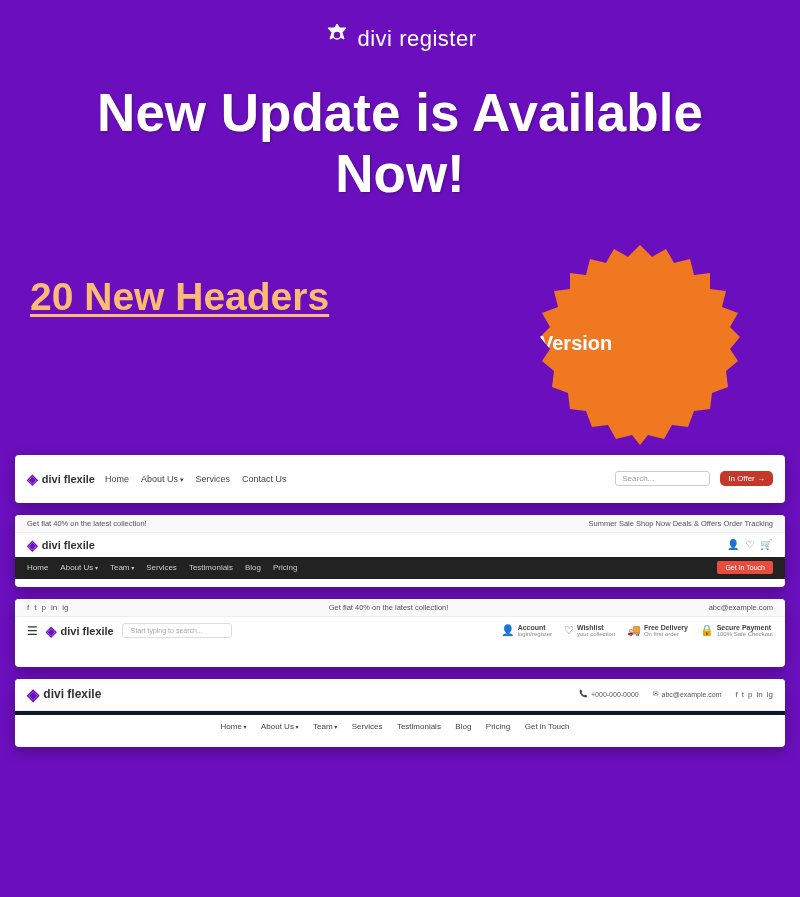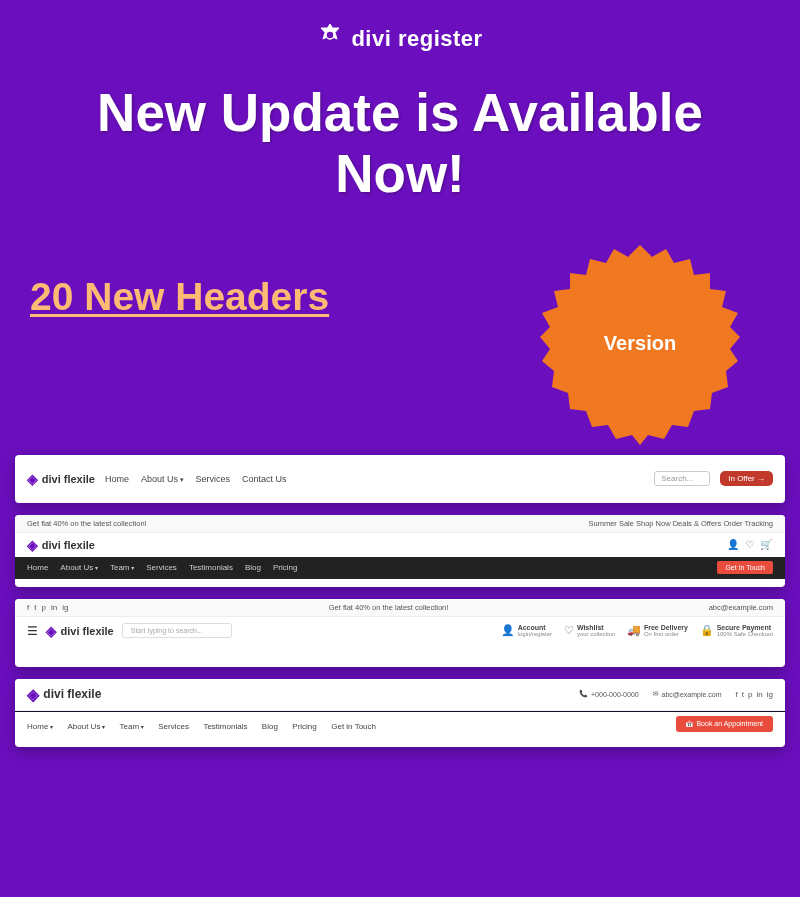--- a/index.html
+++ b/index.html
@@ -25,21 +25,21 @@
       color: white;
       font-size: 26px;
     }
     .top-logo-text {
       color: white;
       font-size: 22px;
       font-weight: 400;
       letter-spacing: 0.5px;
     }
     .top-logo-text span {
-      font-weight: 700;
+      font-weight: 400;
       text-align: center;
     }
 
     
     .main-headline {
       text-align: center;
       padding: 18px 40px 10px;
     }
     .main-headline h1 {
       color: white;
@@ -73,21 +73,21 @@
       height: 200px;
       flex-shrink: 0;
     }
     .starburst {
       width: 200px;
       height: 200px;
       background: #F07820;
       position: relative;
       display: flex;
       flex-direction: column;
-      align-items: center;
+      align-items: flex-start;
       justify-content: center;
       clip-path: polygon(
         50% 0%, 56% 6%, 63% 2%, 67% 9%, 75% 7%, 77% 15%,
         85% 14%, 85% 22%, 93% 23%, 91% 31%, 99% 34%, 95% 41%,
         100% 46%, 95% 52%, 99% 58%, 93% 63%, 94% 71%, 86% 74%,
         85% 82%, 77% 83%, 74% 91%, 66% 90%, 62% 97%, 54% 95%,
         50% 100%, 46% 95%, 38% 97%, 34% 90%, 26% 91%, 23% 83%,
         15% 82%, 14% 74%, 6% 71%, 7% 63%, 1% 58%, 5% 52%,
         0% 46%, 5% 41%, 1% 34%, 9% 31%, 7% 23%, 15% 22%,
         15% 14%, 23% 15%, 25% 7%, 33% 9%, 37% 2%, 44% 6%
@@ -155,21 +155,21 @@
     .preview1-nav .dropdown-arrow::after {
       content: ' ▾';
       font-size: 7px;
     }
     .preview1-search {
       border: 1px solid #ccc;
       border-radius: 3px;
       padding: 2px 6px;
       font-size: 8px;
       color: #999;
-      width: 56px;
+      width: 95px;
     }
     .preview1-btn {
       background: #c0392b;
       color: white;
       font-size: 8px;
       padding: 3px 8px;
       border-radius: 5px;
       white-space: nowrap;
     }
 
@@ -361,21 +361,22 @@
       font-size: 8px;
       color: #555;
     }
     .preview4-bottom {
       display: flex;
       align-items: center;
       padding: 0 12px;
       height: 26px;
       gap: 24px;
       background: white;
-      border-top: 1px solid #0f172a;
+      border-top: 4px solid #0f172a;
+      flex-direction: column;
     }
     .preview4-nav span {
       font-size: 8px;
       color: #444;
       margin-right: 10px;
     }
     .preview4-nav .dropdown-arrow::after {
       content: ' ▾';
       font-size: 6px;
     }

